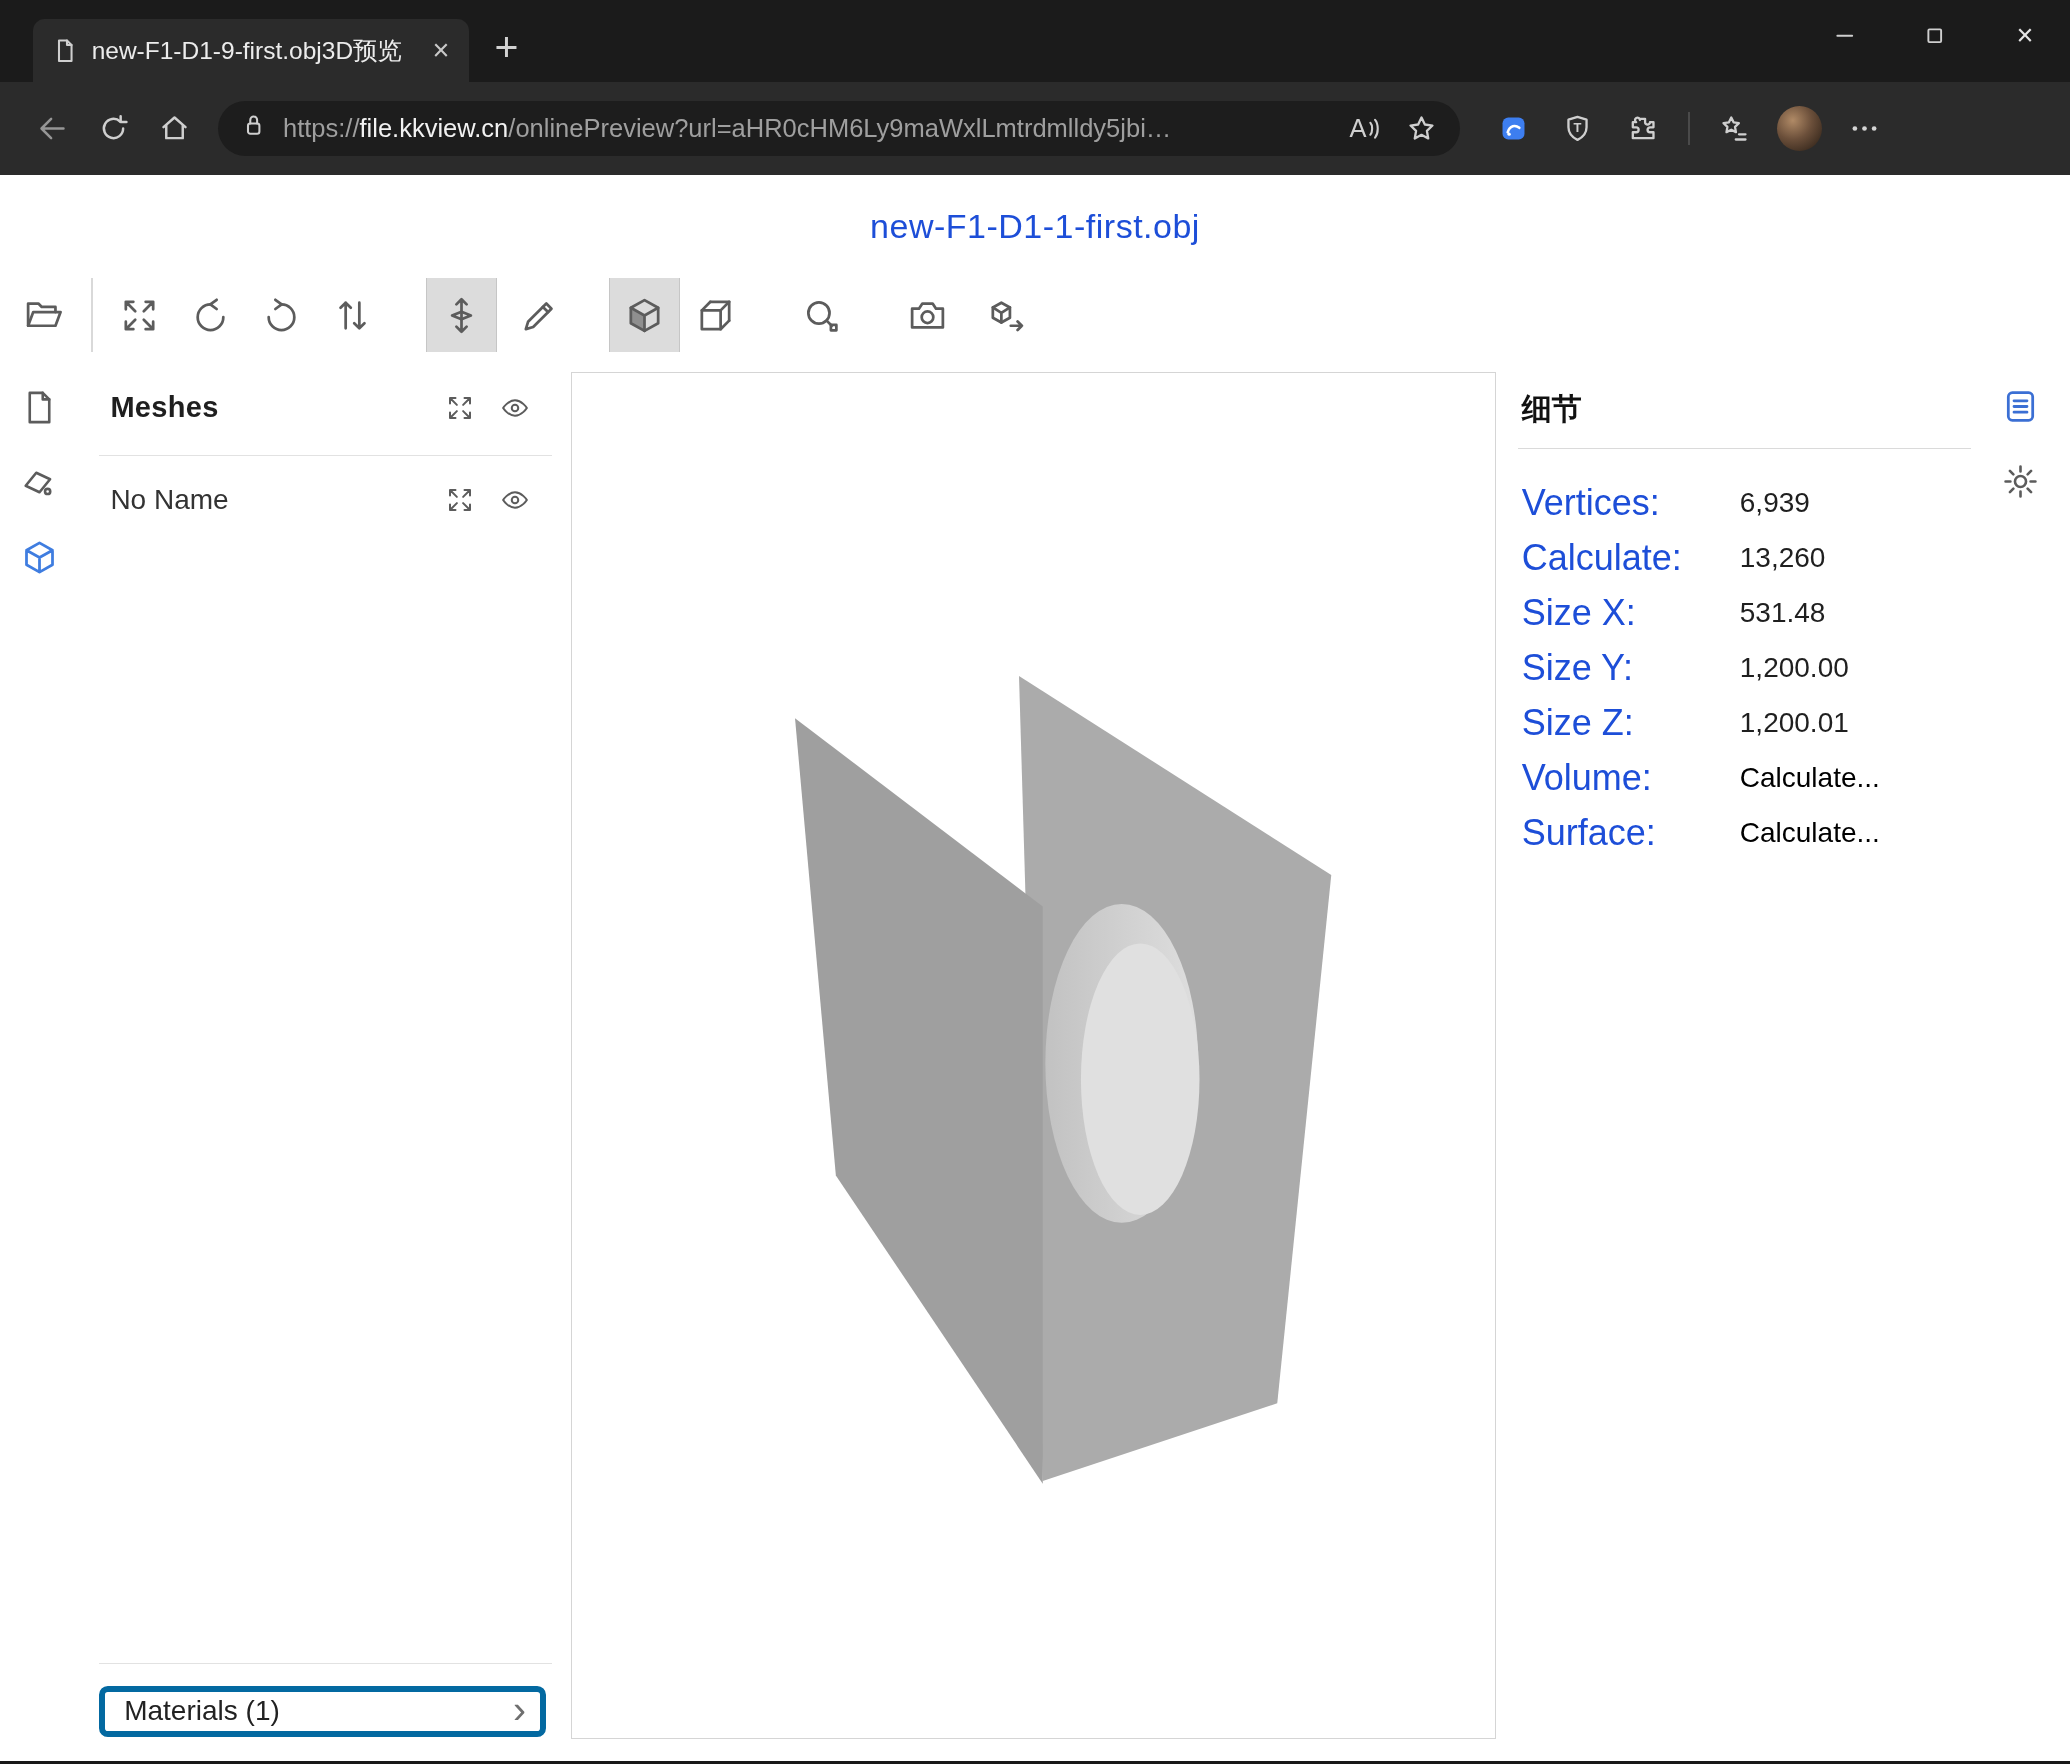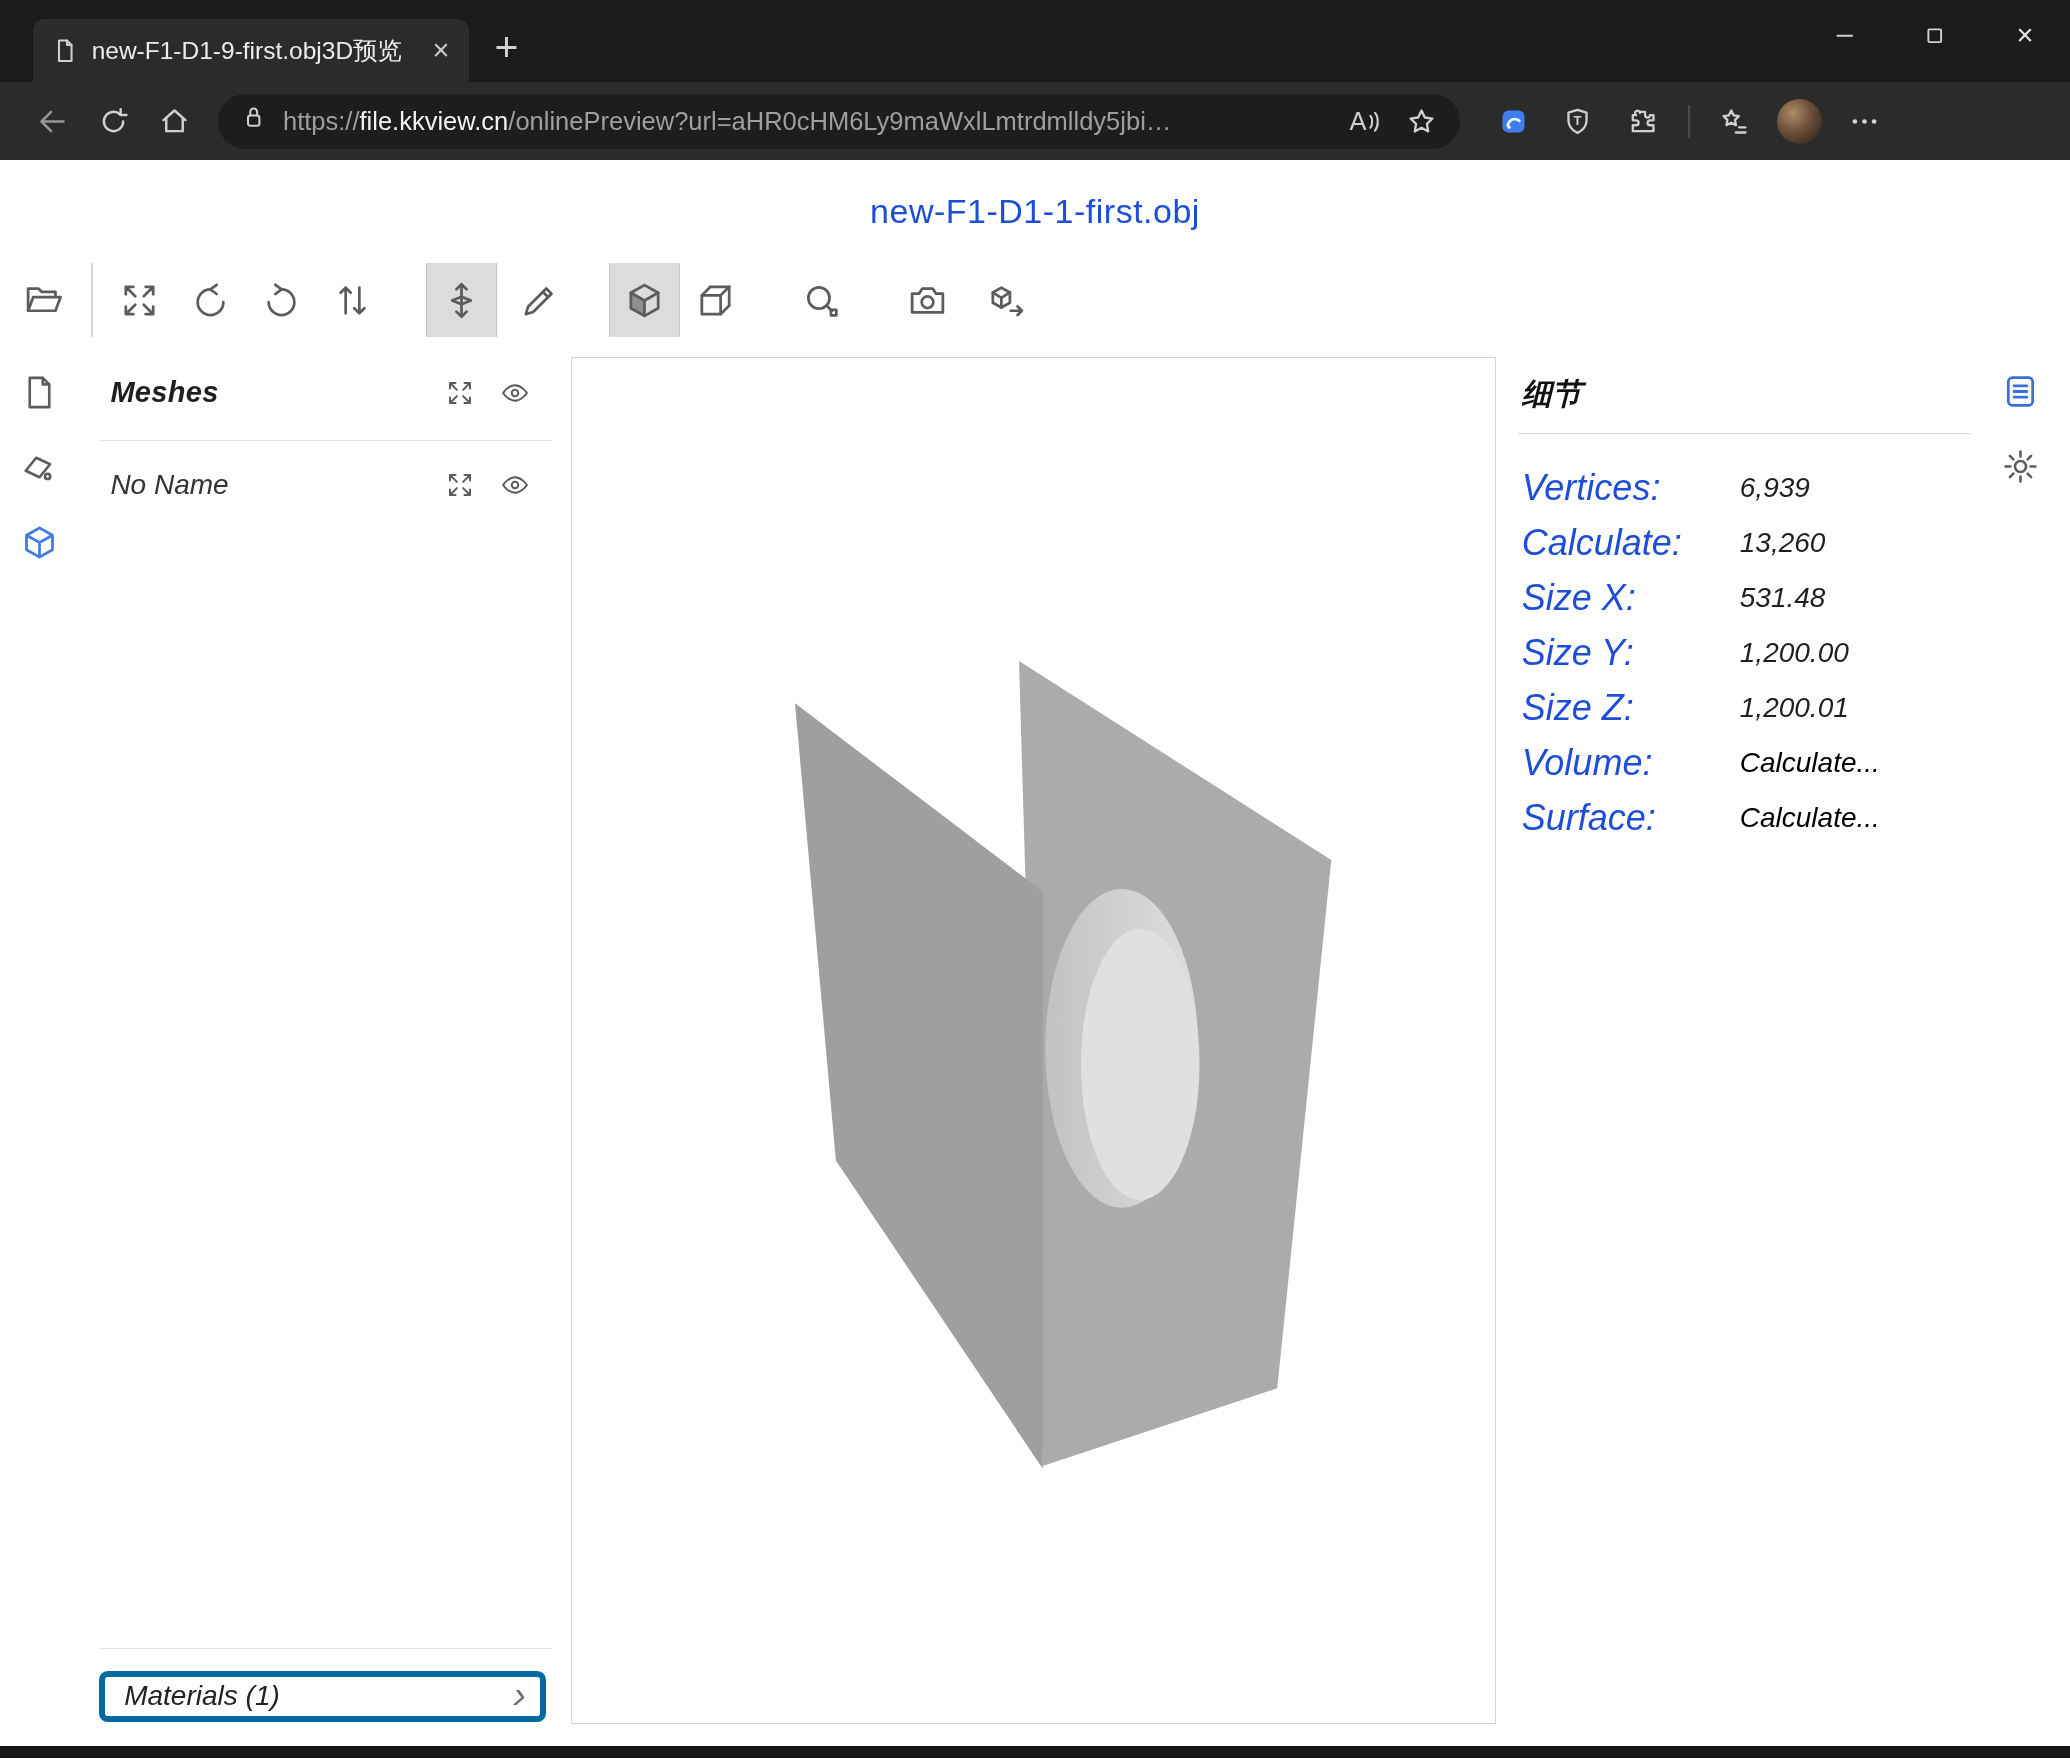--- a/index.html
+++ b/index.html
@@ -11,21 +11,21 @@
   .tab { margin-left:33px; width:436px; height:63px; background:#2b2b2b; border-radius:11.8px 11.8px 0 0;
          display:flex; align-items:center; padding:0 15.7px 0 17.6px; gap:13.7px; color:#ececec; font-size:24.5px; }
   .tab-fav svg { width:27.4px; height:27.4px; display:block; }
   .tab-title { flex:1; white-space:nowrap; overflow:hidden; text-overflow:ellipsis; }
   .tab-close { color:#c9c9c9; font-size:29px; line-height:1; padding:0 3.9px; }
   .newtab { color:#d2d2d2; font-size:41px; line-height:1; margin:0 0 13.7px 25.5px; }
   .wincontrols { position:absolute; right:0; top:0; display:flex; height:71px; }
   .winbtn { width:90px; height:71px; display:flex; align-items:center; justify-content:center; color:#e6e6e6; font-size:29px; }
   .winbtn svg { width:25.5px; height:25.5px; }
 
-  .toolbar { height:78px; background:#2b2b2b; display:flex; align-items:center; padding:0 17.6px 0 21.6px; flex:0 0 auto; }
+  .toolbar { height:93px; background:#2b2b2b; display:flex; align-items:center; padding:0 17.6px 0 21.6px; flex:0 0 auto; }
   .navbtn { width:61px; height:57px; display:flex; align-items:center; justify-content:center; }
   .navbtn svg { width:33px; height:33px; }
   .addressbar { width:1242px; height:55px; background:#1d1d1d; border-radius:27.4px; display:flex; align-items:center;
                 padding:0 23.5px 0 21.6px; margin:0 9.8px 0 13.7px; font-size:25.5px; color:#9f9f9f; gap:5.9px; }
   .addr-lock svg { width:27.4px; height:27.4px; margin-right:9.8px; }
   .url { white-space:nowrap; overflow:hidden; flex:1; }
   .url-domain { color:#f2f2f2; }
   .addr-right { display:flex; align-items:center; gap:25.5px; margin-left:11.8px; }
   .readaloud { display:flex; align-items:flex-start; color:#cfcfcf; font-size:25.5px; gap:2px; }
   .readaloud svg { width:11.8px; height:25.5px; margin-top:2px; }
@@ -41,21 +41,21 @@
   .page { background:#fff; height:1598px; display:flex; flex-direction:column; flex:0 0 auto; }
   .page-title { margin-top:31px; font-size:34px; line-height:41px; color:#1d4ed8; text-align:center; letter-spacing:0.5px; }
 
   .model-toolbar { display:flex; align-items:stretch; height:74px; margin:31px 0 0 7.8px; }
   .tbtn { width:71px; display:flex; align-items:center; justify-content:center; }
   .tbtn svg { width:41px; height:41px; }
   .tbtn.pressed { background:#dcdcdc; border-left:1px solid #c6c6c6; border-right:1px solid #c6c6c6; }
   .tsep { width:2px; background:#d9d9d9; margin:0 11.8px; }
   .m36 { margin-left:35px; } .m39 { margin-left:38px; } .m35 { margin-left:34px; } .m7 { margin-left:6.9px; } .m8 { margin-left:7.8px; }
 
-  .main { display:flex; margin-top:19.6px; height:1367px;font-style:italic; }
+  .main { display:flex; margin-top:19.6px; height:1367px; }
   .left-strip { width:78px; display:flex; flex-direction:column; align-items:center; padding-top:16.7px; gap:36px; flex:0 0 auto; }
   .left-strip .stripbtn svg { width:39px; height:39px; display:block; }
 
   .left-panel { width:453px; margin-left:20.6px; display:flex; flex-direction:column; flex:0 0 auto; }
   .panel-head { display:flex; align-items:center; height:57px; margin-top:7.8px; padding:0 21.6px 0 11.8px; }
   .panel-title { font-size:29px; font-weight:600; color:#1f1f1f; flex:1; letter-spacing:0.3px; }
   .mini-icons { display:flex; gap:25.5px; align-items:center; }
   .mini-icons .iconbtn svg { width:30px; height:30px; display:block; }
   .panel-divider { height:1px; background:#e2e2e2; margin-top:18.6px; }
   .mesh-row { display:flex; align-items:center; height:57px; margin-top:15.7px; padding:0 21.6px 0 11.8px; }

